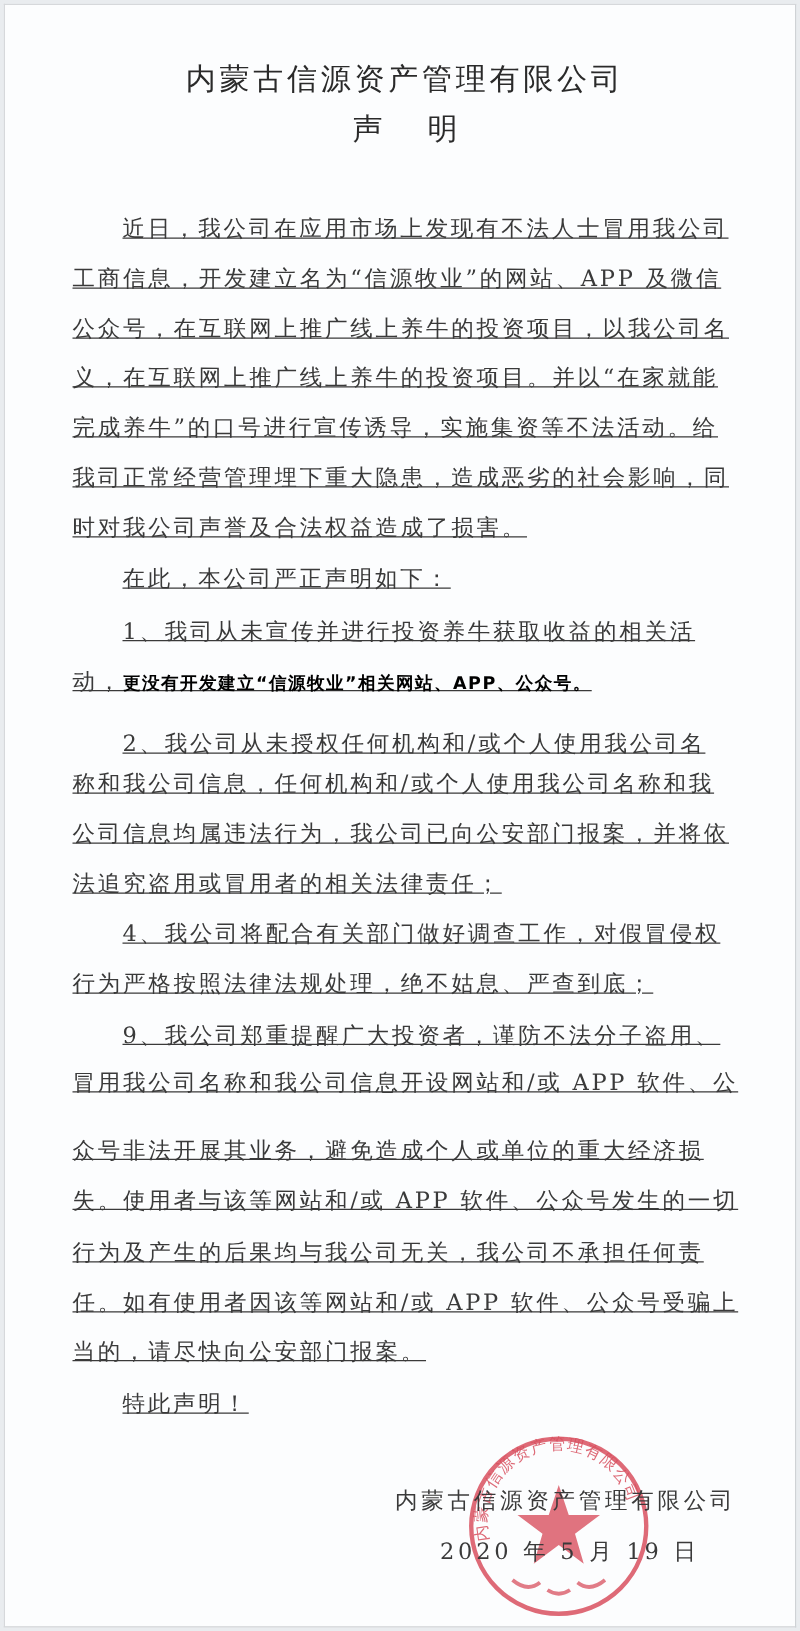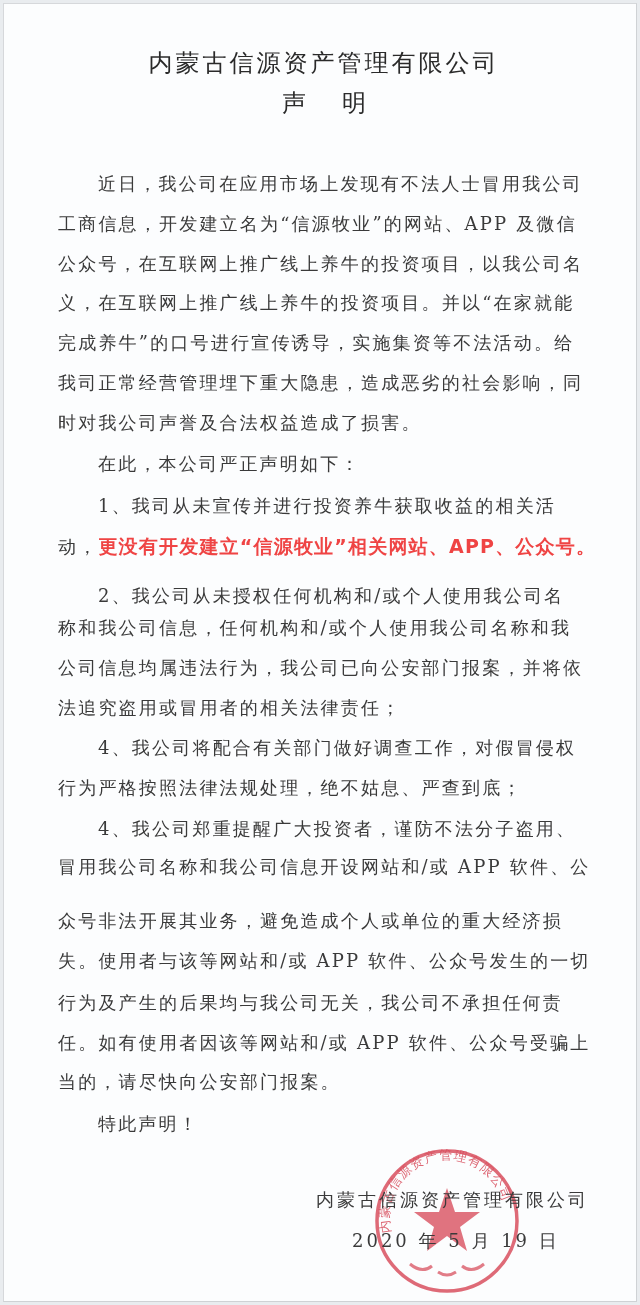--- a/index.html
+++ b/index.html
@@ -34,28 +34,29 @@
   .line {
     position: absolute;
     left: 54px;
     width: 540px;
     font-family: "DejaVu Serif", serif;
     font-size: 18px;
     line-height: 24px;
     letter-spacing: 2.2px;
     color: #3a3a3a;
     white-space: nowrap;
+    text-decoration: underline;
   }
   .line.indent { left: 94px; }
   .bold-part {
     font-family: "DejaVu Sans", sans-serif;
     font-weight: bold;
-    color: #ef4444;
+    color: #000000;
     letter-spacing: 1.2px;
-    font-size: 19px;
+    font-size: 14px;
     text-align: center;
   }
   .sig {
     position: absolute;
     font-family: "DejaVu Serif", serif;
     font-size: 18px;
     letter-spacing: 3px;
     color: #3a3a3a;
     white-space: nowrap;
   }
@@ -89,21 +90,21 @@
   </div>
 
   <div class="line indent" style="top:580px">2、我公司从未授权任何机构和/或个人使用我公司名</div>
   <div class="line" style="top:612px">称和我公司信息，任何机构和/或个人使用我公司名称和我</div>
   <div class="line" style="top:652px">公司信息均属违法行为，我公司已向公安部门报案，并将依</div>
   <div class="line" style="top:692px">法追究盗用或冒用者的相关法律责任；</div>
 
   <div class="line indent" style="top:732px">4、我公司将配合有关部门做好调查工作，对假冒侵权</div>
   <div class="line" style="top:772px">行为严格按照法律法规处理，绝不姑息、严查到底；</div>
 
-  <div class="line indent" style="top:813px">4、我公司郑重提醒广大投资者，谨防不法分子盗用、</div>
+  <div class="line indent" style="top:813px">9、我公司郑重提醒广大投资者，谨防不法分子盗用、</div>
   <div class="line" style="top:851px">冒用我公司名称和我公司信息开设网站和/或 APP 软件、公</div>
   <div class="line" style="top:905px">众号非法开展其业务，避免造成个人或单位的重大经济损</div>
   <div class="line" style="top:945px">失。使用者与该等网站和/或 APP 软件、公众号发生的一切</div>
   <div class="line" style="top:987px">行为及产生的后果均与我公司无关，我公司不承担任何责</div>
   <div class="line" style="top:1027px">任。如有使用者因该等网站和/或 APP 软件、公众号受骗上</div>
   <div class="line" style="top:1066px">当的，请尽快向公安部门报案。</div>
 
   <div class="line indent" style="top:1108px">特此声明！</div>
 
   <svg class="seal" viewBox="0 0 150 150">

